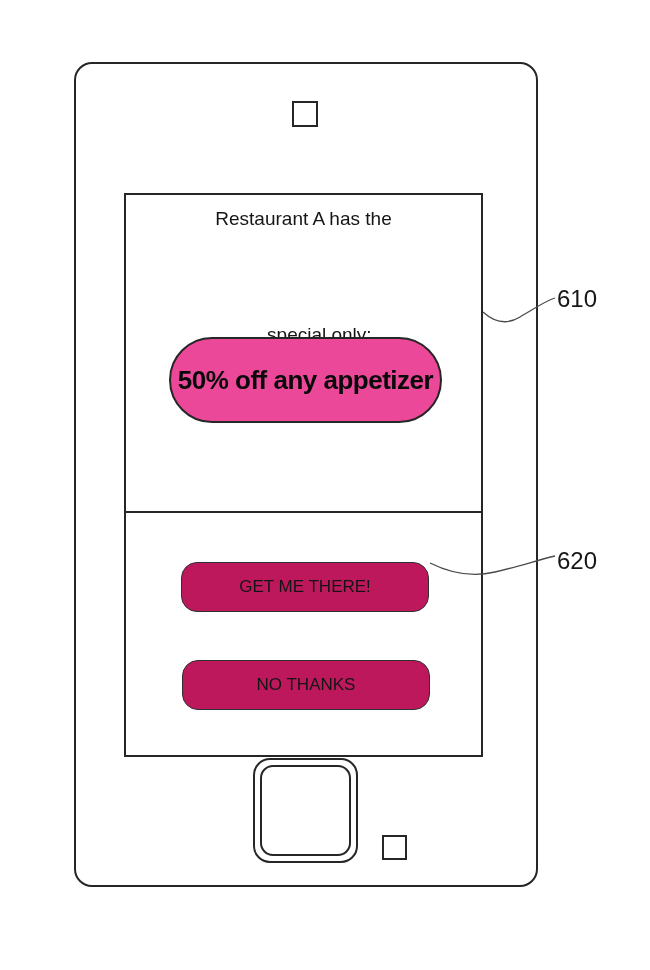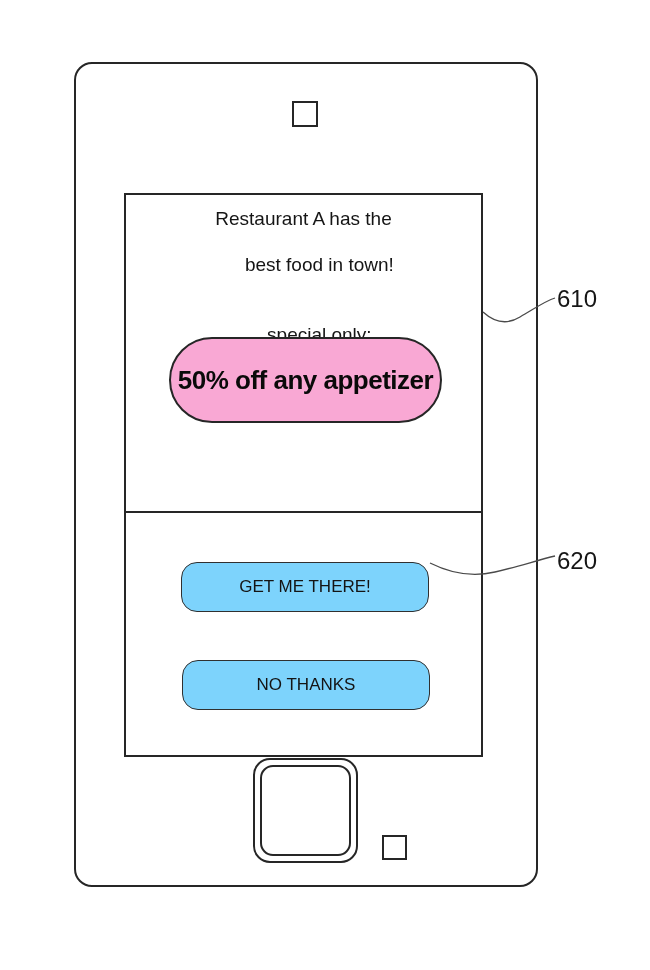--- a/index.html
+++ b/index.html
@@ -20,29 +20,29 @@
   #screen{left:124px;top:168px;width:359px;height:564px;border:2px solid #262626;background:#fff;margin-top:25px;}
 
   
   .txt{left:0;width:100%;text-align:center;font-size:19px;line-height:23px;white-space:pre;color:#151515;}
   #ad-headline{top:12px;}
   #ad-subhead{top:82px;}
   #ad-body{top:236px;}
 
   
   #offer-pill{left:43px;top:142px;width:273px;height:86px;
-    border:2px solid #262626;border-radius:43px;background:#f9a8d4;
+    border:2px solid #262626;border-radius:43px;background:#ec4899;
     display:flex;flex-direction:column;justify-content:center;align-items:center;
     font-weight:bold;font-size:26px;line-height:32px;letter-spacing:-0.5px;color:#0a0a0a;white-space:pre;text-align:center;gap:16px;}
 
   
   #divider{left:0;top:316px;width:100%;height:0;border-top:2px solid #262626;}
 
   
-  .btn{width:248px;height:50px;border:1.5px solid #303030;border-radius:16px;background:#7dd3fc;
+  .btn{width:248px;height:50px;border:1.5px solid #303030;border-radius:16px;background:#be185d;
     display:flex;align-items:center;justify-content:center;
     font-family:"Liberation Sans",sans-serif;font-size:17px;color:#141414;cursor:pointer;padding:0;}
   #btn-accept{left:55px;top:367px;}
   #btn-decline{left:56px;top:465px;}
 
   
   #home-outer{left:253px;top:758px;width:105px;height:105px;border:2px solid #262626;border-radius:17px;background:#fff;}
   #home-inner{left:5px;top:5px;width:91px;height:91px;border:2px solid #262626;border-radius:13px;background:#fff;}
 
   
@@ -64,21 +64,21 @@
 <div id="canvas">
 
   <div id="phone" class="abs">
     
   </div>
 
   <div id="camera" class="abs"></div>
 
   <div id="screen" class="abs">
     <div id="ad-headline" class="abs txt"><span>Restaurant A has the</span><br>
-      <span>best food in town!</span></div>
+      </div>
 
     <div id="ad-subhead" class="abs txt"><br>
       <span>special only:</span></div>
 
     <div id="offer-pill" class="abs"><span>50% off any appetizer</span></div>
 
 
     <div id="divider" class="abs"></div>
 
     <button id="btn-accept" class="abs btn">GET ME THERE!</button>

